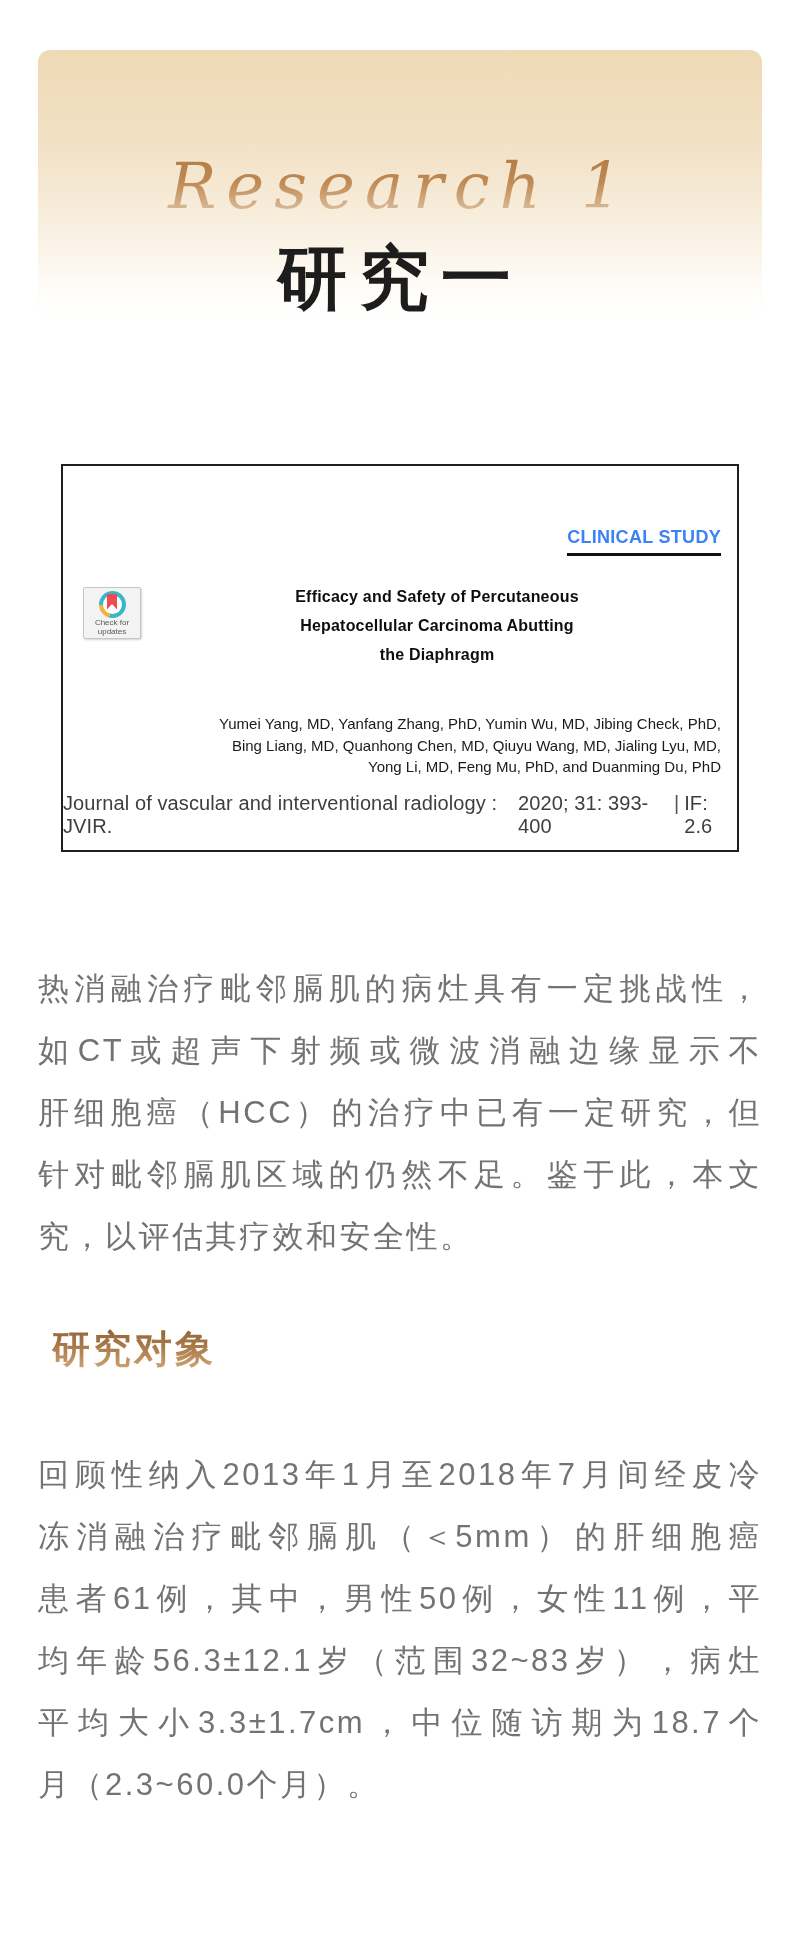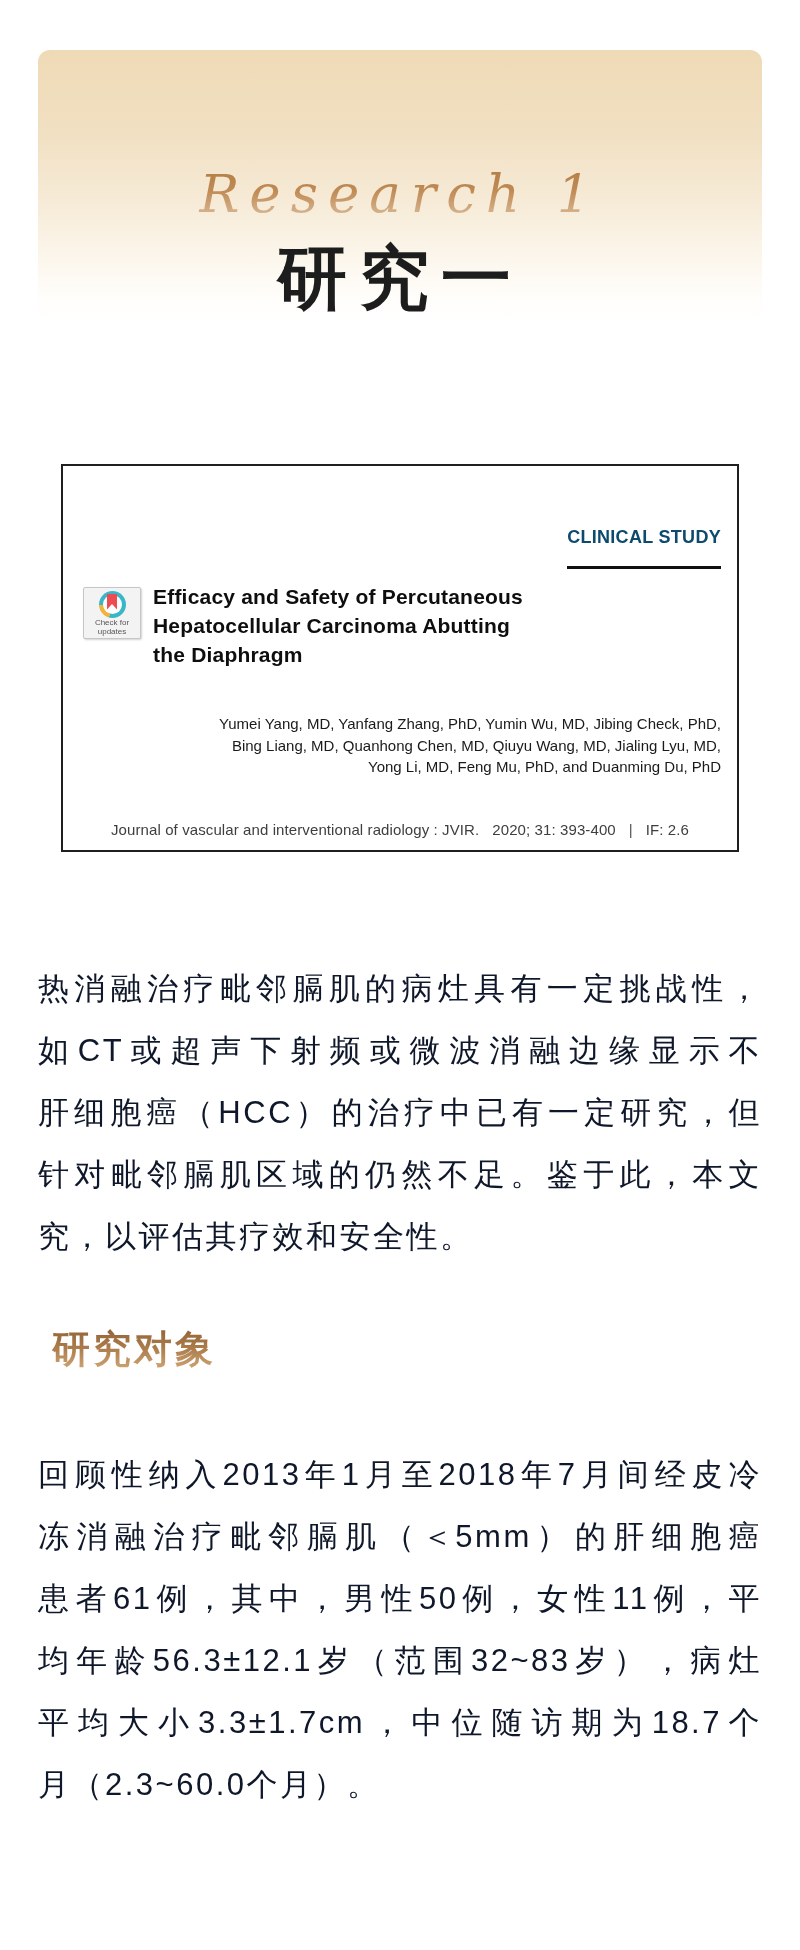--- a/index.html
+++ b/index.html
@@ -13,24 +13,24 @@
   .header-card {
     position:relative;
     margin:50px 38px 0;
     height:272px;
     border-radius:12px;
     background:linear-gradient(180deg,#efdab6 0%,#f1e0c3 32%,#f8eedd 62%,#fffdfa 90%,#ffffff 100%);
     text-align:center;
     overflow:hidden;
   }
   .script-title {
-    position:absolute; left:0; right:0; top:108px;
+    position:absolute; left:0; right:0; top:100px;
     font-family:"DejaVu Serif","Liberation Serif",serif;
     font-style:italic;
-    font-size:53px; line-height:72px; letter-spacing:10px;
+    font-size:64px; line-height:72px; letter-spacing:10px;
     background:linear-gradient(180deg,#b07a42 5%,#c08a54 45%,#e2ccb0 98%);
     -webkit-background-clip:text; background-clip:text; color:transparent;
   }
   .cn-title {
     position:absolute; left:0; right:0; top:190px;
     font-family:"DejaVu Serif","Liberation Serif",serif;
     font-weight:700;
     font-size:70px; line-height:76px; letter-spacing:12px;
     color:#1d1d1d;
   }
@@ -38,38 +38,38 @@
   
   .paper-card {
     position:relative;
     margin:142px 61px 0;
     height:384px;
     border:2px solid #1f1f1f;
     background:#ffffff;
   }
   .clinical-label {
     position:absolute; top:61px; right:16px;
-    font-size:18px; font-weight:700; letter-spacing:0.3px; color:#0c4a6e;
-    border-bottom:3px solid #101010; padding-bottom:18px;
+    font-size:18px; font-weight:700; letter-spacing:0.3px; color:#3b82f6;
+    border-bottom:3px solid #101010; padding-bottom:5px;
   }
   .paper-title {
     position:absolute; top:116px; left:90px; right:16px;
-    text-align:left;
-    font-size:21px; font-weight:700; line-height:29px; letter-spacing:0.2px;
+    text-align:center;
+    font-size:16px; font-weight:700; line-height:29px; letter-spacing:0.2px;
     color:#0e0e0e;
   }
   .authors {
     position:absolute; top:247px; left:20px; right:16px;
     text-align:right;
     font-size:15px; line-height:21.5px; color:#1a1a1a;
   }
   .journal-line {
     position:absolute; left:0; right:0; bottom:12px;
-    display:flex; justify-content:center; align-items:baseline; gap:13px;
-    font-size:15px; color:#3e3e3e; letter-spacing:0.1px;
+    display:flex; justify-content:center; align-items:baseline; gap:5px;
+    font-size:20px; color:#3e3e3e; letter-spacing:0.1px;
   }
   .journal-line .sep { color:#555; }
 
   
   .badge {
     position:absolute; left:20px; top:121px;
     width:56px; height:50px;
     background:#f3f3f3;
     border:1px solid #c6c6c6; border-radius:2px;
     box-shadow:1px 1px 2px rgba(0,0,0,0.18);
@@ -86,21 +86,21 @@
   .cm-inner { position:absolute; inset:4px; background:#ffffff; border-radius:50%; }
   .cm-bookmark {
     position:absolute; left:50%; top:3px; transform:translateX(-50%);
     width:10px; height:16px; background:#ef4b53; z-index:2;
     clip-path:polygon(0 0,100% 0,100% 100%,50% 66%,0 100%);
   }
   .badge-text { font-size:8px; line-height:9px; color:#565656; text-align:center; }
 
   
   .content { padding:0 38px; }
-  .para { font-size:31px; line-height:62px; letter-spacing:2.5px; color:#0f172a; }
+  .para { font-size:31px; line-height:62px; letter-spacing:2.5px; color:#737373; }
   .para .line { text-align:justify; text-align-last:justify; }
   .para .line.last { text-align-last:left; }
   .p1 { margin-top:106px; }
   .p2 { margin-top:72px; }
   .gold-heading {
     margin:58px 14px 0;
     font-family:"DejaVu Serif","Liberation Serif",serif;
     font-weight:700;
     font-size:38px; line-height:46px; letter-spacing:3px;
     background:linear-gradient(180deg,#8f6036 0%,#aa7a49 45%,#d2a978 100%);

